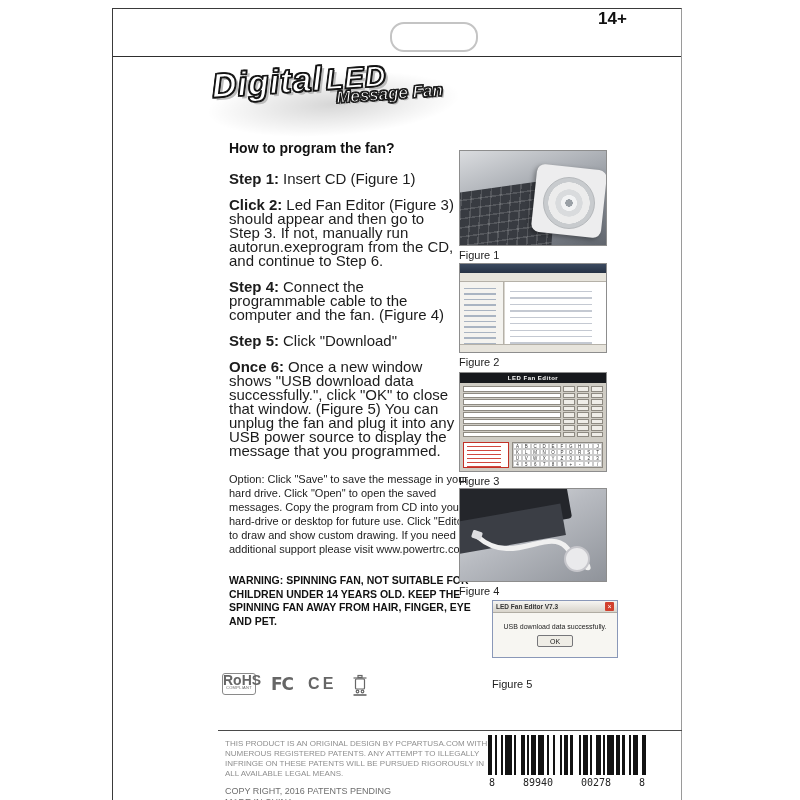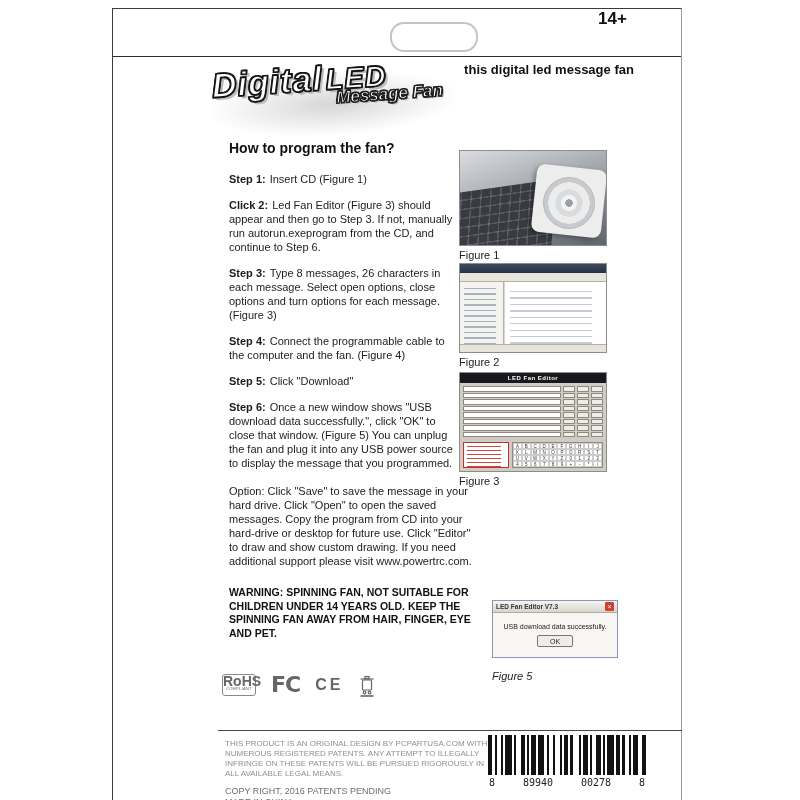--- a/index.html
+++ b/index.html
@@ -22,41 +22,41 @@
   .logo-word2{font-size:29px;margin-left:3px;}
   .logo-line2{position:relative;font-style:italic;font-weight:bold;font-size:17px;text-align:right;margin-top:-9px;padding-right:16px;color:#fff;
     -webkit-text-stroke:1px #111;
     text-shadow:-1px -1px 0 #222,1px -1px 0 #222,-1px 1px 0 #222,1px 1px 0 #222,2px 2px 0 #bdbdbd;}
 
   .thanks{position:absolute;left:452px;top:62px;width:194px;font-size:13px;font-weight:bold;line-height:16.5px;text-align:center;color:#111;}
 
   
   .content{position:absolute;left:229px;top:140px;width:243px;}
   .howto{font-size:14px;font-weight:bold;margin:0 0 16px 0;color:#111;}
-  .step{margin:0 16px 12px 0;font-size:11px;line-height:14px;}
+  .step{margin:0 16px 12px 0;font-size:15px;line-height:14px;}
   .steplabel{margin-right:4px;}
   .option{margin:14px 0 0 0;font-size:11px;line-height:14px;}
   .warning{margin:18px 0 0 0;width:252px;font-size:10.5px;font-weight:bold;line-height:13.5px;color:#111;}
 
   
   .badges{position:absolute;left:222px;top:672px;display:flex;align-items:center;gap:15px;}
   .rohs{width:34px;height:22px;border:1px solid #8a8a8a;border-radius:3px;text-align:center;color:#666;box-sizing:border-box;padding-top:2px;}
   .rohs-top{font-size:14px;font-weight:bold;line-height:9px;}
   .rohs-bottom{font-size:4px;line-height:6px;letter-spacing:0.3px;}
-  .fcc{font-size:22px;font-weight:800;color:#666;letter-spacing:-1px;font-family:"DejaVu Sans",sans-serif;}
+  .fcc{font-size:17px;font-weight:800;color:#666;letter-spacing:-1px;font-family:"DejaVu Sans",sans-serif;}
   .ce{font-size:16px;font-weight:bold;color:#666;letter-spacing:3px;}
   .weee{display:block;}
 
   
   .fig{position:absolute;left:459px;width:148px;}
   .fig1{top:150px;}.fig2{top:263px;}.fig3{top:372px;}.fig4{top:488px;}
   .fig5{top:600px;left:492px;width:126px;}
   .fig-img{position:relative;width:100%;border:1px solid #8d8d8d;box-sizing:border-box;overflow:hidden;}
   .fig-caption{font-size:11px;color:#222;margin-top:3px;}
-  .fig5 .fig-caption{margin-top:12px;font-style:italic;}
+  .fig5 .fig-caption{margin-top:20px;}
 
   
   .fig1-img{height:96px;background:linear-gradient(160deg,#dadcdf 0%,#a9adb3 40%,#7d828a 75%,#60656d 100%);}
   .fig1-keys{position:absolute;left:-12px;top:36px;width:106px;height:72px;background-color:#383b41;
     transform:rotate(-8deg) skewX(-12deg);
     background-image:repeating-linear-gradient(90deg,rgba(255,255,255,.14) 0 1.5px,transparent 1.5px 10px),
                      repeating-linear-gradient(0deg,rgba(255,255,255,.14) 0 1.5px,transparent 1.5px 9px);}
   .fig1-tray{position:absolute;right:2px;top:16px;width:70px;height:68px;background:#ededee;border-radius:8px;
     transform:rotate(6deg);box-shadow:-2px 2px 5px rgba(0,0,0,.35);}
   .fig1-disc{position:absolute;right:11px;top:26px;width:50px;height:50px;border-radius:50%;border:1px solid #b5b8bb;
@@ -125,31 +125,29 @@
   <div class="age-rating">14+</div>
   <div class="top-divider"></div>
 
   <div class="logo">
     <div class="logo-glow"></div>
     <div class="logo-line1"><span class="logo-word1">Digital</span><span class="logo-word2">LED</span></div>
     <div class="logo-line2">Message Fan</div>
   </div>
 
   <div class="thanks">
-    <div>this digital led message fan</div>
   </div>
 
   <div class="content">
     <h2 class="howto">How to program the fan?</h2>
     <p class="step"><b class="steplabel">Step 1:</b><span>Insert CD (Figure 1)</span></p>
     <p class="step"><b class="steplabel">Click 2:</b><span>Led Fan Editor (Figure 3) should appear and then go to Step 3. If not, manually run autorun.exeprogram from the CD, and continue to Step 6.</span></p>
-    <p class="step"><b class="steplabel">Step 3:</b><span>Type 8 messages, 26 characters in each message. Select open options, close options and turn options for each message. (Figure 3)</span></p>
     <p class="step"><b class="steplabel">Step 4:</b><span>Connect the programmable cable to the computer and the fan. (Figure 4)</span></p>
     <p class="step"><b class="steplabel">Step 5:</b><span>Click "Download"</span></p>
-    <p class="step"><b class="steplabel">Step 6:</b><span>Once a new window shows "USB download data successfully.", click "OK" to close that window. (Figure 5) You can unplug the fan and plug it into any USB power source to display the message that you programmed.</span></p>
+    <p class="step"><b class="steplabel">Once 6:</b><span>Once a new window shows "USB download data successfully.", click "OK" to close that window. (Figure 5) You can unplug the fan and plug it into any USB power source to display the message that you programmed.</span></p>
     <p class="option">Option: Click "Save" to save the message in your hard drive. Click "Open" to open the saved messages. Copy the program from CD into your hard-drive or desktop for future use. Click "Editor" to draw and show custom drawing. If you need additional support please visit www.powertrc.com.</p>
     <p class="warning">WARNING:  SPINNING FAN, NOT SUITABLE FOR CHILDREN UNDER 14 YEARS OLD. KEEP THE SPINNING FAN AWAY FROM HAIR, FINGER, EYE AND PET.</p>
   </div>
 
   <div class="badges">
     <div class="rohs">
       <div class="rohs-top">RoHS</div>
       <div class="rohs-bottom">COMPLIANT</div>
     </div>
     <div class="fcc">FC</div>
@@ -281,20 +279,32 @@
             <span>+</span>
             <span>-</span>
             <span>*</span>
             <span>/</span>
           </div>
       </div>
     </div>
     <div class="fig-caption">Figure 3</div>
   </div>
 
+  <div class="fig fig4">
+    <div class="fig-img fig4-img">
+      <div class="fig4-lid"></div>
+      <div class="fig4-base"></div>
+      <svg class="fig4-cable" width="148" height="94" viewBox="0 0 148 94">
+        <path d="M18,48 C52,78 88,38 106,58 C120,74 134,86 126,74" fill="none" stroke="#f0f0f0" stroke-width="5" stroke-linecap="round"></path>
+        <rect x="12" y="42" width="10" height="8" rx="1.5" fill="#dcdcdf" transform="rotate(18 17 46)"></rect>
+      </svg>
+      <div class="fig4-hub"></div>
+    </div>
+    <div class="fig-caption">Figure 4</div>
+  </div>
 
   <div class="fig fig5">
     <div class="fig-img fig5-img">
       <div class="fig5-title">
         <span class="fig5-title-text">LED Fan Editor V7.3</span>
         <span class="fig5-x">×</span>
       </div>
       <div class="fig5-body">
         <div class="fig5-msg">USB download data successfully.</div>
         <div class="fig5-ok">OK</div>

